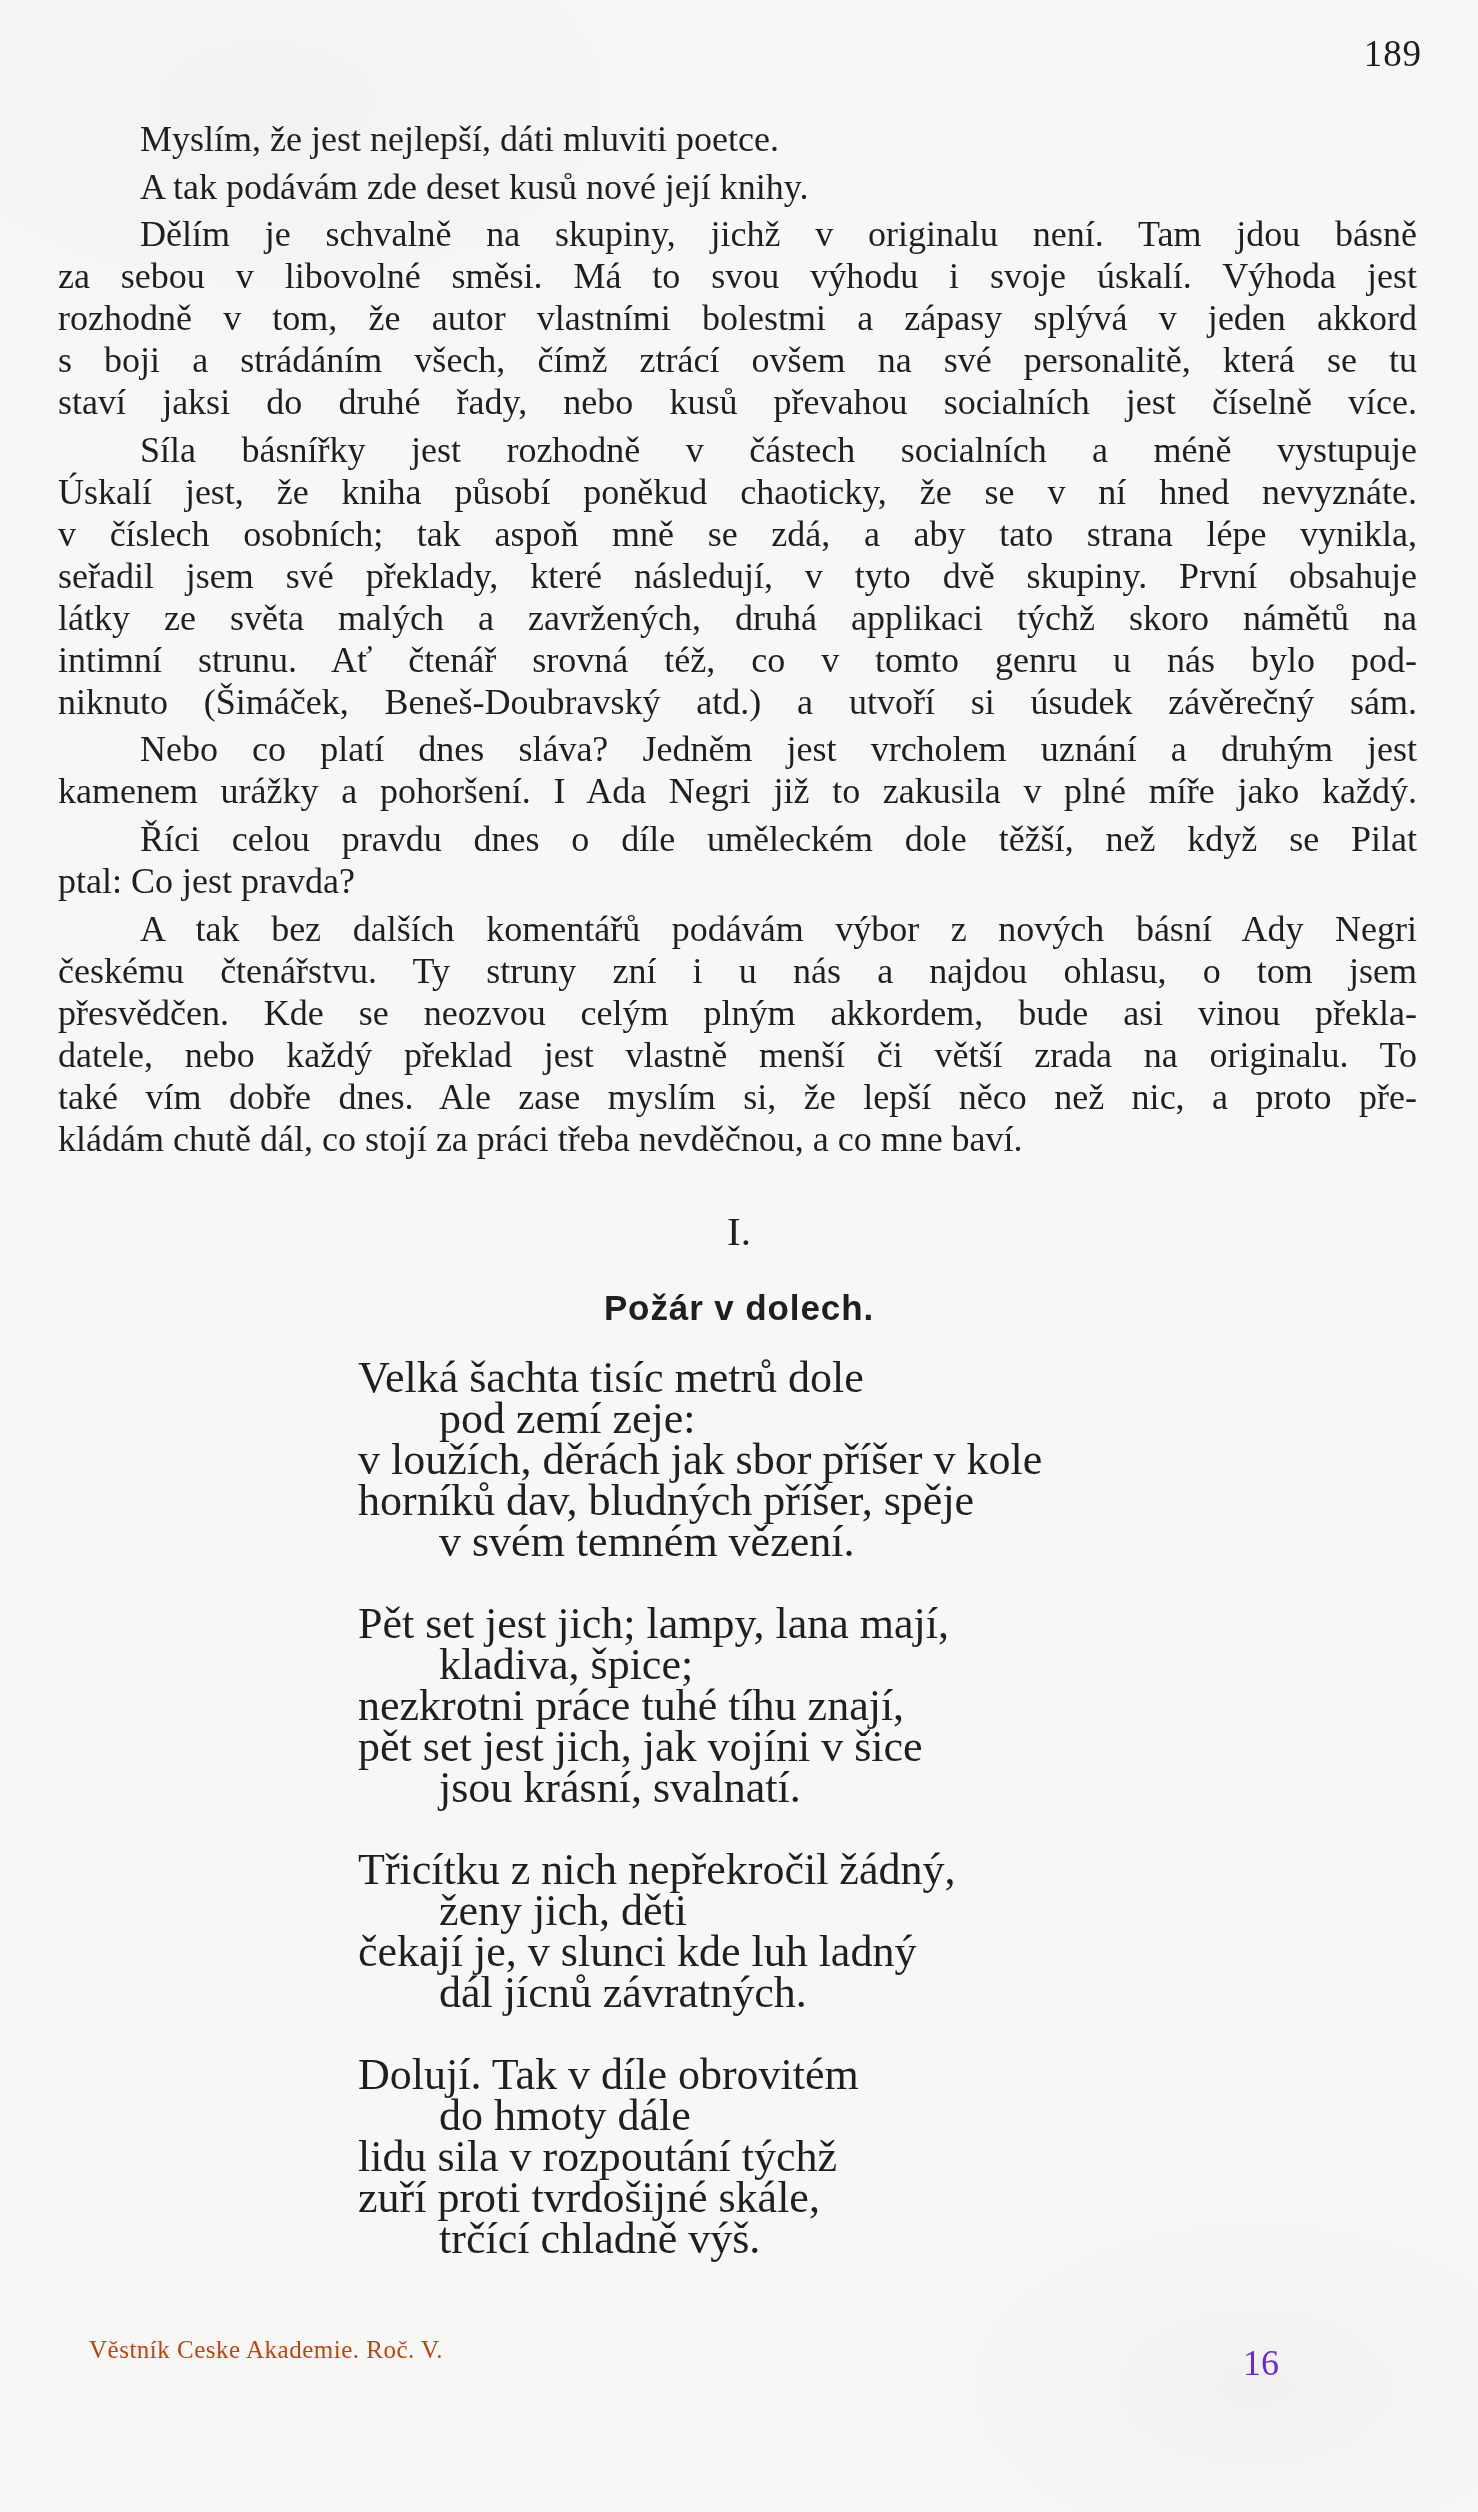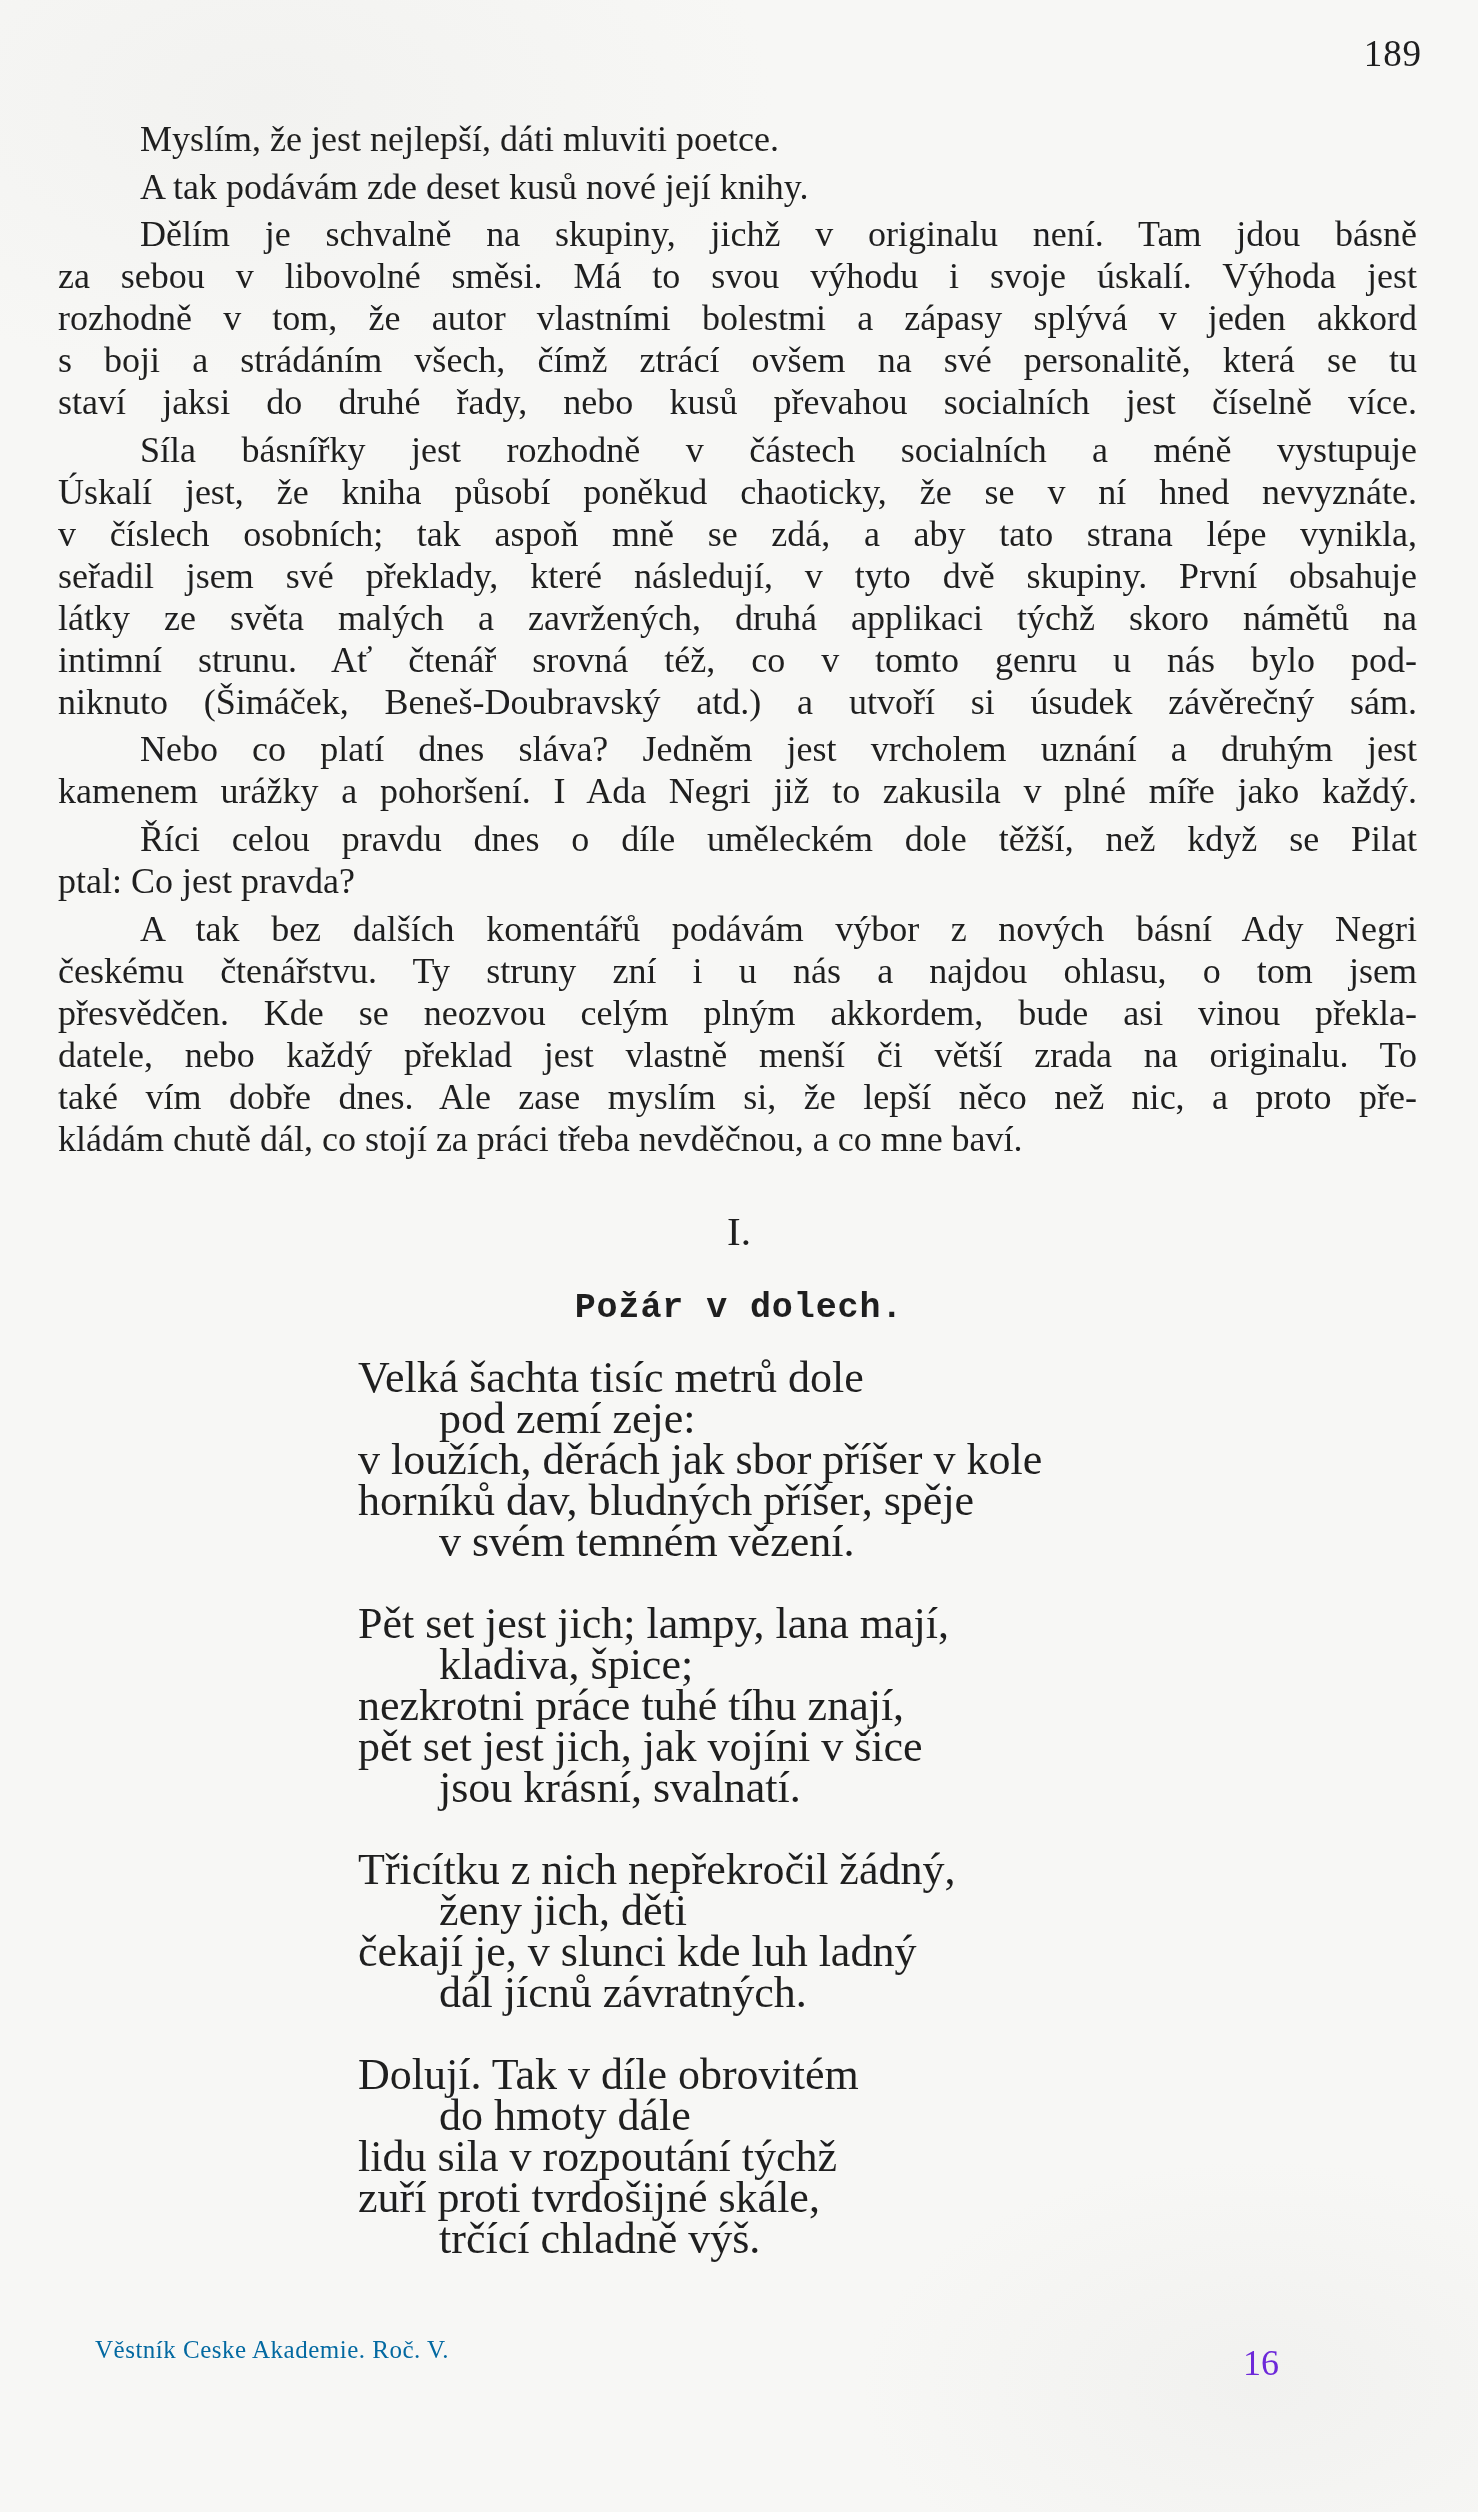--- a/index.html
+++ b/index.html
@@ -48,41 +48,41 @@
     width: 1478px;
     text-align: center;
     font-size: 41px;
   }
   .poem-title {
     position: absolute;
     top: 1288px;
     left: 0;
     width: 1478px;
     text-align: center;
-    font-family: Liberation Mono, monospace;
+    font-family: Liberation Sans, sans-serif;
     font-weight: bold;
     font-size: 35px;
     letter-spacing: 0.9px;
   }
   .poem {
     position: absolute;
     top: 1357px;
     left: 358px;
     font-size: 44px;
     line-height: 41px;
   }
   .poem .stanza { margin-bottom: 41px; }
   .poem .line.i { padding-left: 81px; }
   .footer-left {
     position: absolute;
     top: 2336px;
-    left: 95px;
+    left: 89px;
     font-size: 25px;
     letter-spacing: 0.5px;
-    color: #0369a1;
+    color: #c2410c;
     text-align: right;
   }
   .footer-right {
     position: absolute;
     top: 2342px;
     left: 1243px;
     font-size: 36px;
     color: #6d28d9;
   }
 </style>

